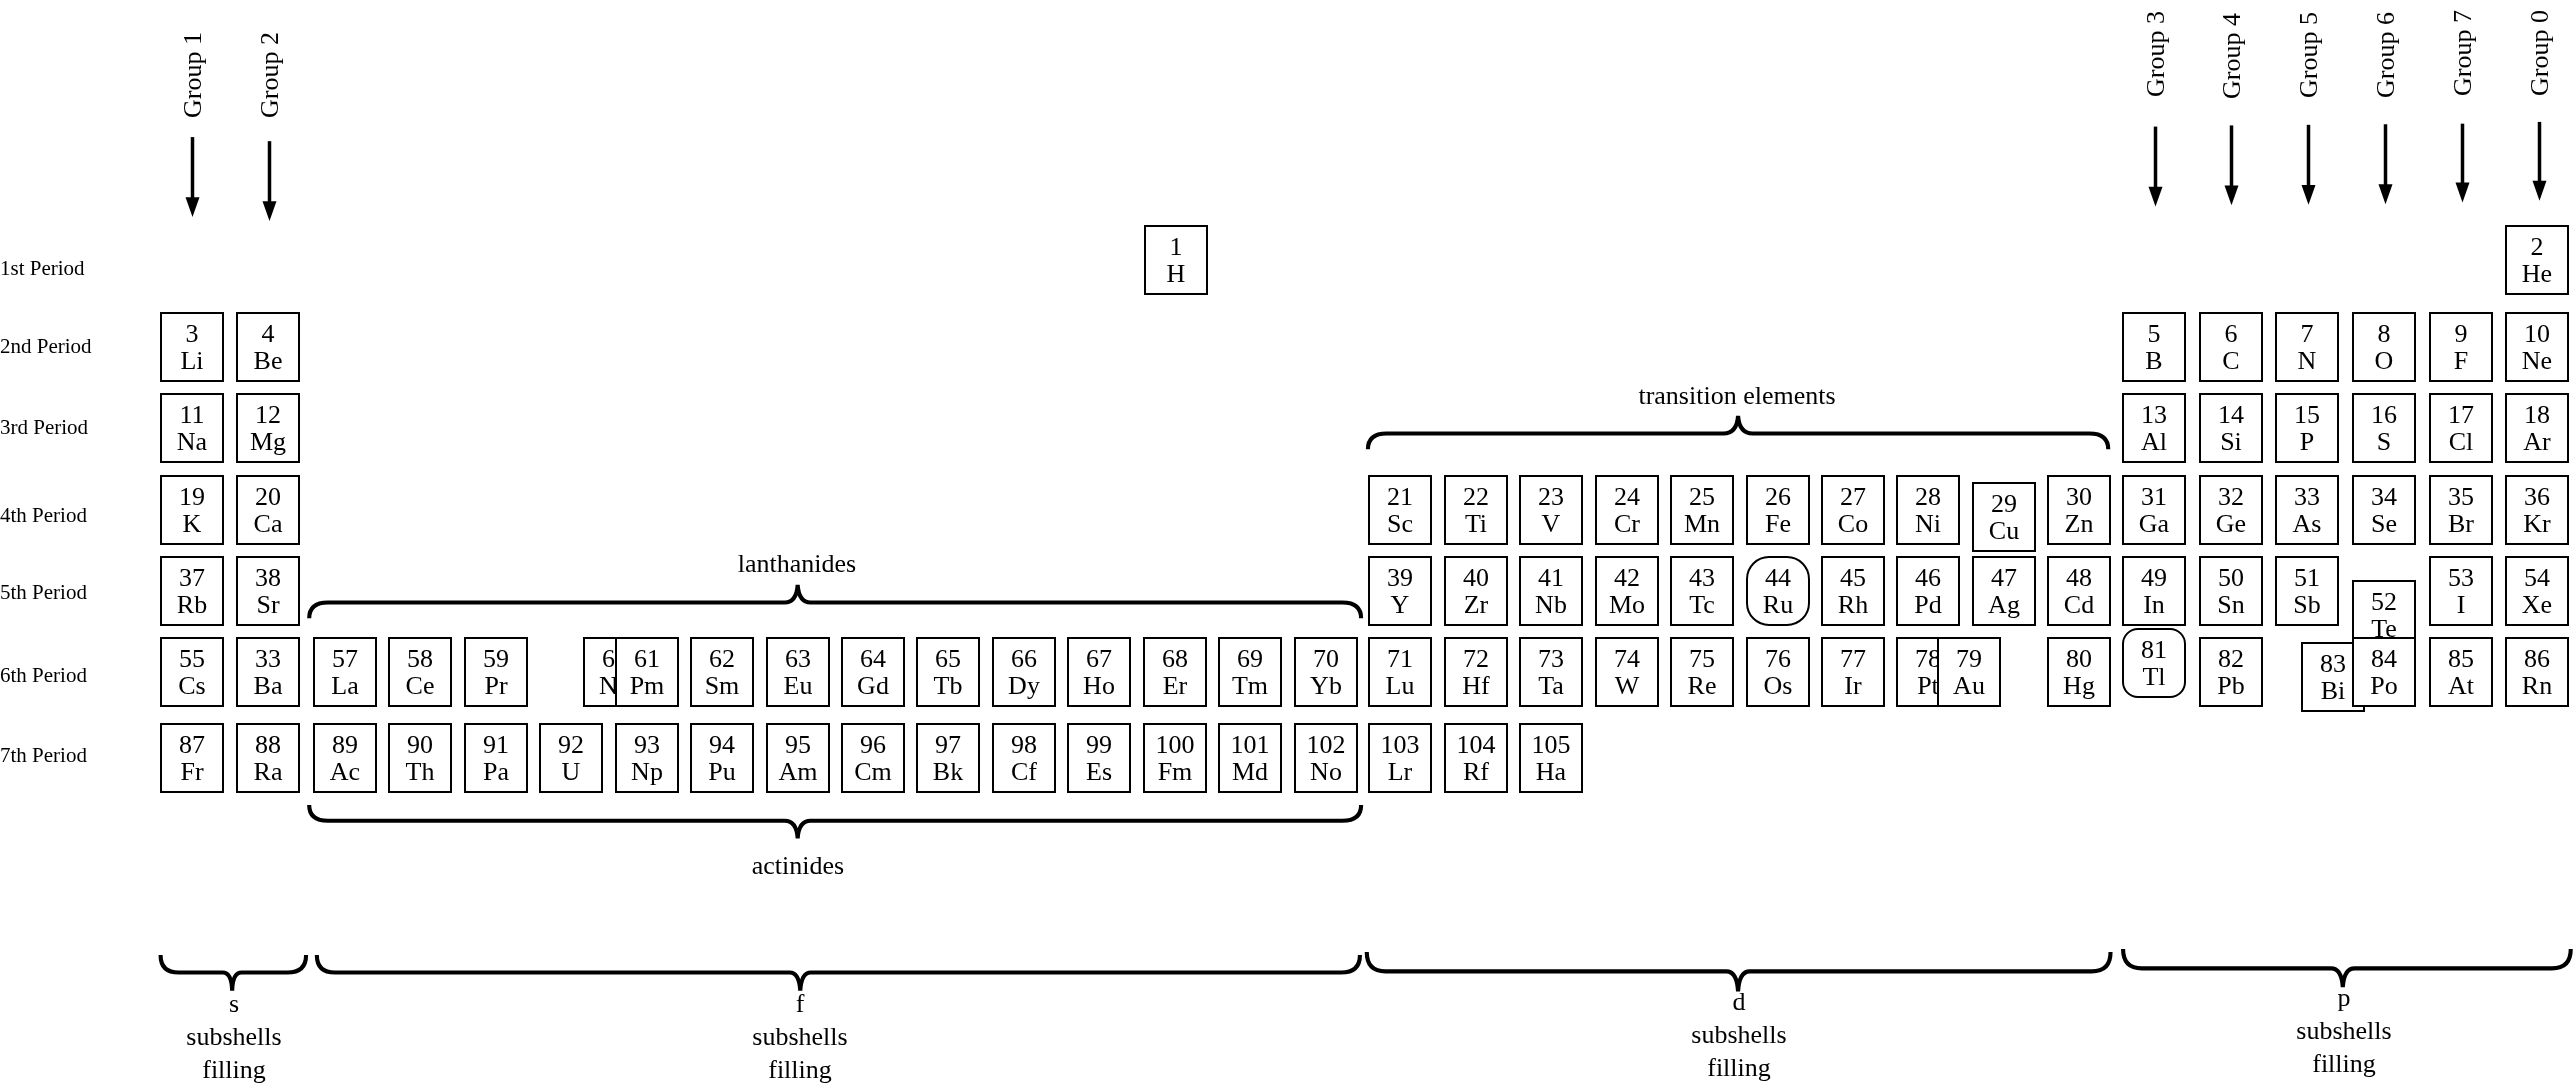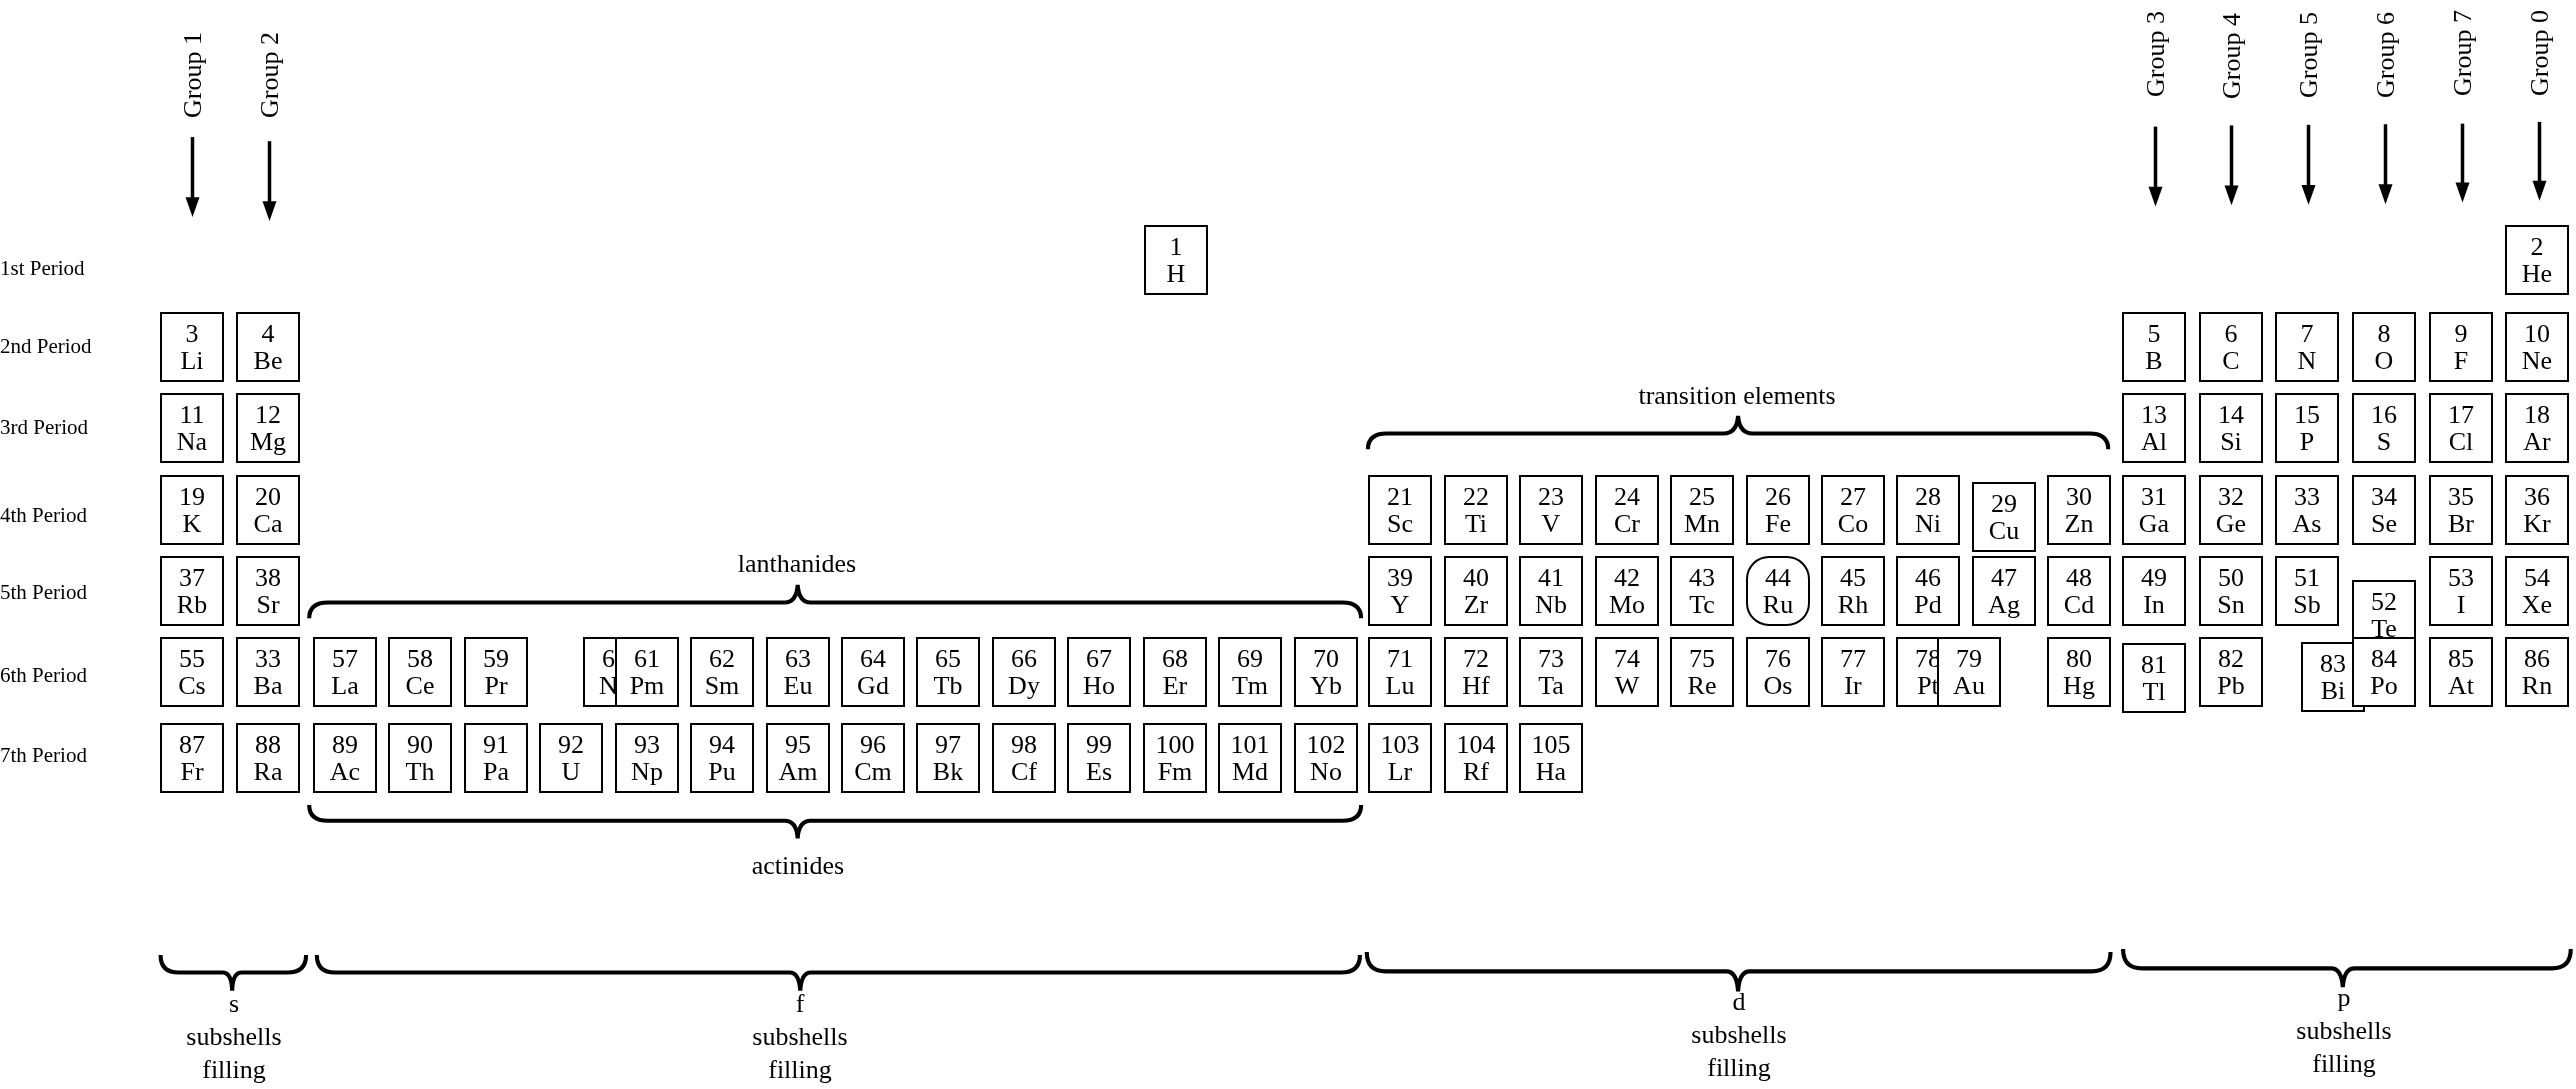--- a/index.html
+++ b/index.html
@@ -401,21 +401,21 @@
       <div class="sym">Pt</div>
     </div>
     <div class="cell" style="left: 1925px; top: 637px; margin-left: 12px;">
       <div class="num">79</div>
       <div class="sym">Au</div>
     </div>
     <div class="cell" style="left: 2047px; top: 637px;">
       <div class="num">80</div>
       <div class="sym">Hg</div>
     </div>
-    <div class="cell" style="left: 2122px; top: 643px;">
+    <div class="cell" style="left: 2122px; top: 628px; border-radius: 16px;">
       <div class="num">81</div>
       <div class="sym">Tl</div>
     </div>
     <div class="cell" style="left: 2199px; top: 637px;">
       <div class="num">82</div>
       <div class="sym">Pb</div>
     </div>
     <div class="cell" style="left: 2275px; top: 642px; margin-left: 26px;">
       <div class="num">83</div>
       <div class="sym">Bi</div>

